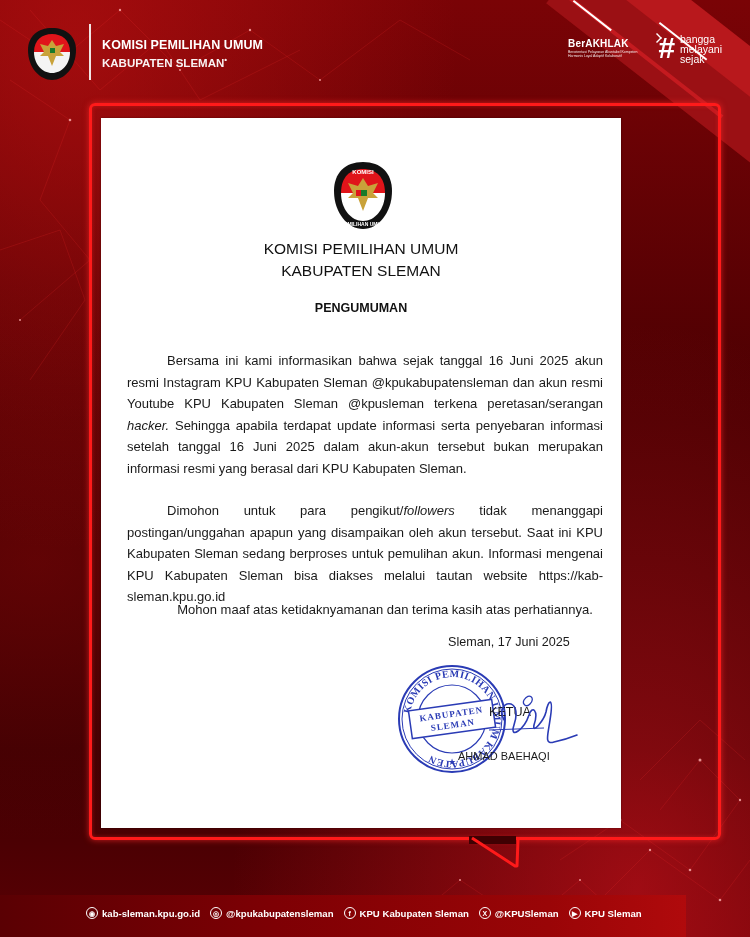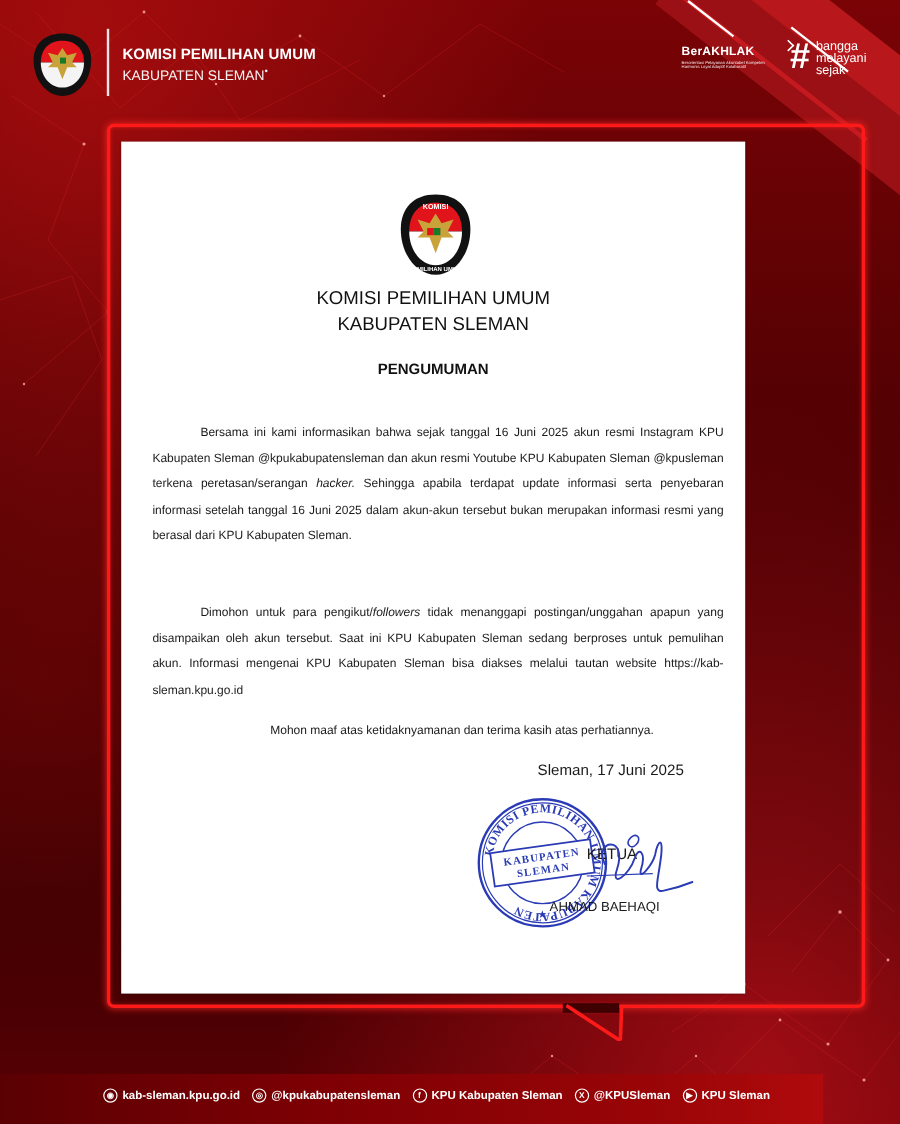--- a/index.html
+++ b/index.html
@@ -19,21 +19,21 @@
 
   
   .stripes { position: absolute; top: 0; right: 0; width: 260px; height: 200px; overflow: hidden; }
   .stripe { position: absolute; transform: rotate(38deg); transform-origin: 0 0; }
 
   
   .header { position: absolute; left: 0; top: 0; width: 750px; height: 95px; }
   .kpu-logo { position: absolute; left: 26px; top: 26px; width: 52px; height: 56px; }
   .header-divider { position: absolute; left: 89px; top: 24px; width: 2px; height: 56px; background: #f1e4e4; }
   .org-title { position: absolute; left: 102px; top: 38px; color: #fff; font-weight: bold; font-size: 12.5px; letter-spacing: 0.1px; }
-  .org-sub { position: absolute; left: 102px; top: 55px; color: #fff; font-size: 11.5px; font-weight: normal; opacity: 0.95; }
+  .org-sub { position: absolute; left: 102px; top: 55px; color: #fff; font-size: 11.5px; font-weight: bold; opacity: 0.95; }
   .org-sub-dot { font-size: 8px; vertical-align: super; }
 
   .berakhlak { position: absolute; left: 568px; top: 38px; color: #fff; }
   .berakhlak-word { font-weight: bold; font-size: 10px; letter-spacing: 0.2px; }
   .berakhlak-tag { font-size: 3.5px; line-height: 4px; margin-top: 1px; width: 80px; opacity: .9; }
   .berakhlak-chev { position: absolute; left: 652px; top: 33px; width: 10px; height: 10px; border-top: 2px solid #fff; border-right: 2px solid #fff; transform: rotate(45deg) scale(.7); }
   .hash { position: absolute; left: 658px; top: 33px; font-size: 30px; font-weight: bold; color: #fff; line-height: 30px; font-style: italic; }
   .bangga { position: absolute; left: 680px; top: 34px; color: #fff; font-size: 10.5px; line-height: 10px; }
 
   
@@ -52,21 +52,21 @@
     box-shadow: 0 0 2px rgba(0,0,0,0.4);
   }
   .paper-logo { position: absolute; left: 232px; top: 43px; width: 60px; height: 70px; }
   .doc-org { position: absolute; left: 0; width: 100%; text-align: center; font-size: 15.5px; color: #111; }
   .doc-org.l1 { top: 122px; }
   .doc-org.l2 { top: 144px; }
   .doc-title { position: absolute; top: 183px; left: 0; width: 100%; text-align: center; font-size: 12.5px; font-weight: bold; color: #111; }
   .doc-number { position: absolute; top: 215px; left: 0; width: 100%; text-align: center; font-size: 12.5px; font-weight: bold; color: #111; }
   .para {
     position: absolute; left: 26px; width: 476px;
-    font-size: 10px; line-height: 21.6px; color: #1a1a1a; text-align: justify;
+    font-size: 13px; line-height: 21.6px; color: #1a1a1a; text-align: justify;
     text-indent: 40px;
   }
   .para.p1 { top: 232px; }
   .para.p2 { top: 382px; }
   .para.p3 { top: 481px; text-align: center; }
   .para i { font-style: italic; }
   .sign-place { position: absolute; left: 347px; top: 517px; font-size: 12.6px; color: #1a1a1a; }
   .sign-role { position: absolute; left: 388px; top: 547px; font-size: 12.6px; color: #1a1a1a; margin-top: 40px; }
   .sign-name { position: absolute; left: 357px; top: 632px; font-size: 11px; color: #1a1a1a; }
   .stamp { position: absolute; left: 295px; top: 545px; width: 112px; height: 112px; }

